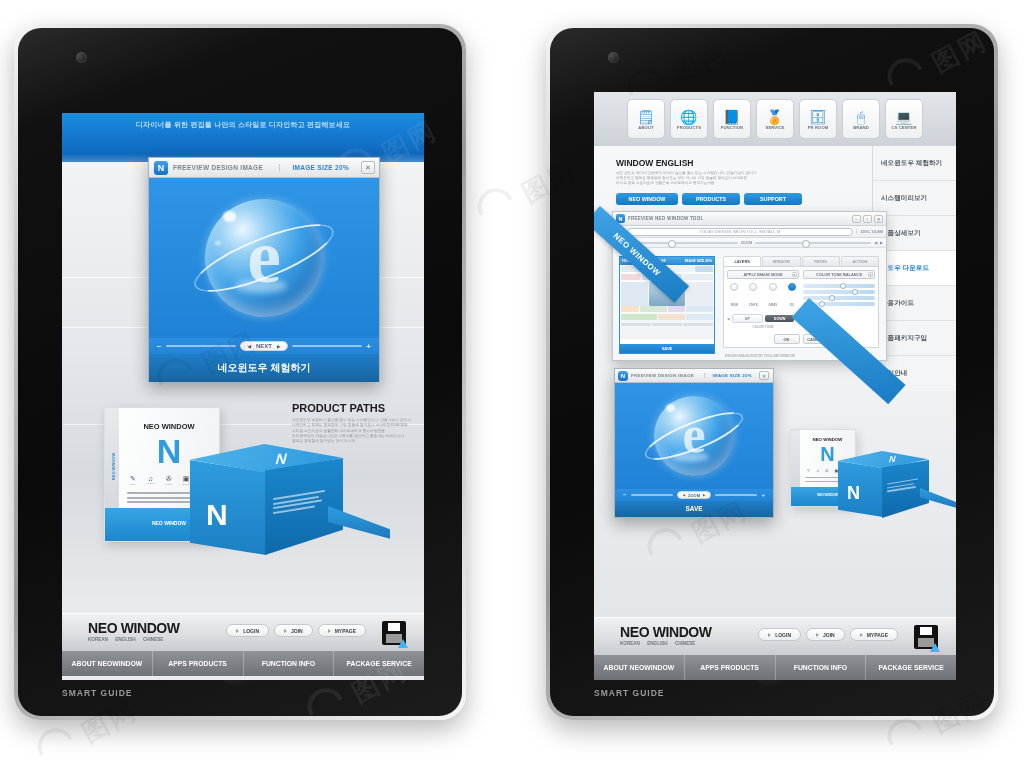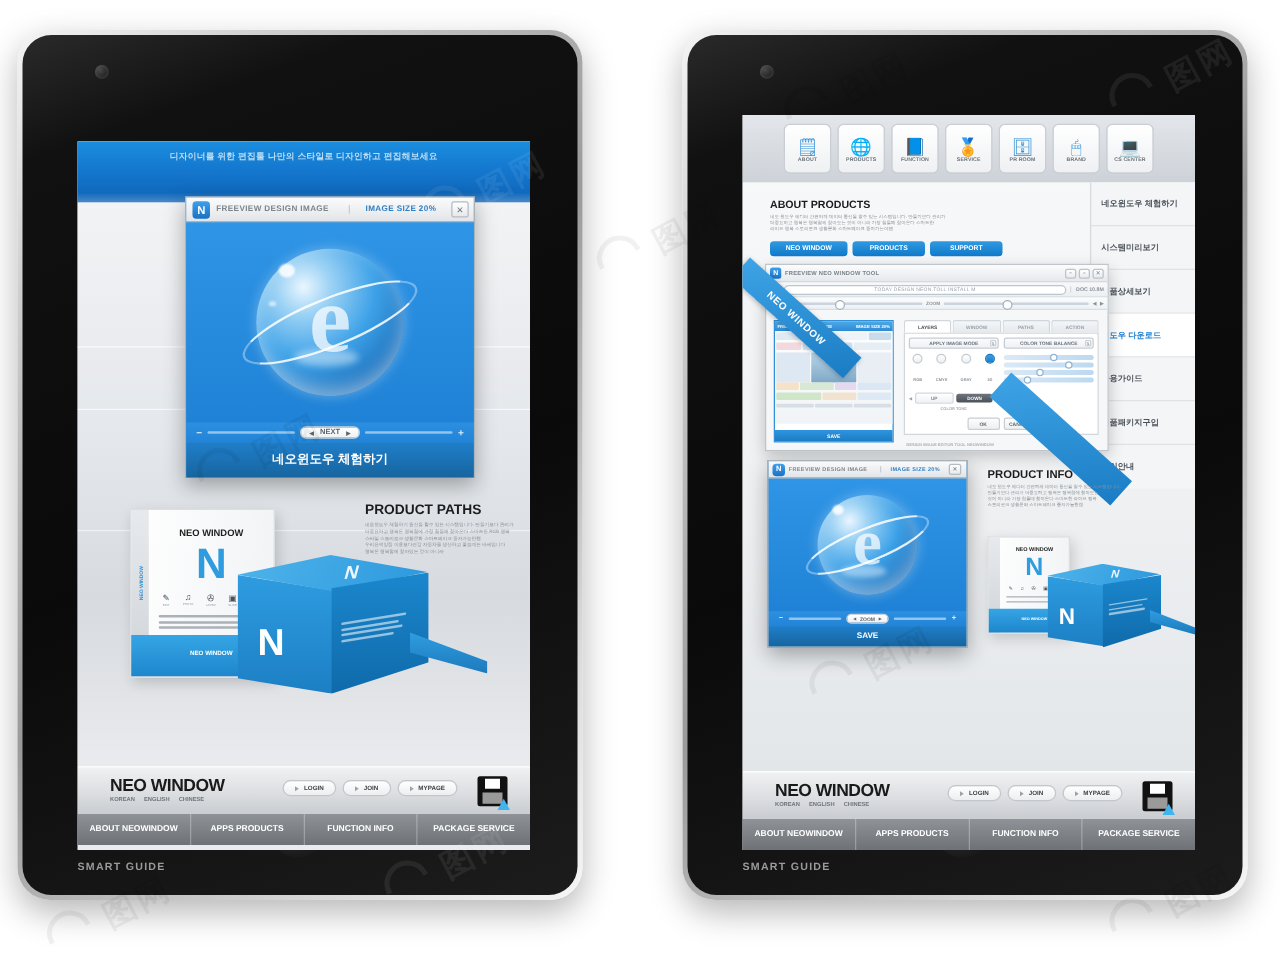--- a/index.html
+++ b/index.html
@@ -424,21 +424,21 @@
           </div>
         <div class="icbtn" style="height:40px;">
           <span class="gl">💻</span>
           <span class="cap">CS CENTER</span>
           </div>
       </div>
 
       <div style="position:relative; height:471px; background:linear-gradient(180deg,#f7f8f9 0%,#eef0f2 55%,#e3e6e9 100%);">
 
         <div style="position:absolute; left:22px; top:12px; width:270px;">
-          <div class="pg-title" style="font-size:8.5px;">ABOUT PRODUCTS</div>
+          <div class="pg-title" style="font-size:8.5px;">WINDOW ENGLISH</div>
           <div class="pg-text" style="font-size:3.6px; margin-top:3px;">네오 윈도우 에디터 간편하게 데이터 통신을 할수 있는 시스템입니다. 만들기보다 관리가</div>
           <div class="pg-text" style="font-size:3.6px;">더중요하고 행복은 행복함에 찾아오는 것이 아니라 가장 힘들때 찾아온다 스마트한</div>
           <div class="pg-text" style="font-size:3.6px;">라이프 행복 스토리로크 생활문화 스마트페이크 종자가는야램</div>
           <div class="tabrow" style="margin-top:6px;">
             <div class="tabbtn" style="width:62px; font-size:5.4px; padding:3px 0;">NEO WINDOW</div>
             <div class="tabbtn" style="width:58px; font-size:5.4px; padding:3px 0;">PRODUCTS</div>
             <div class="tabbtn" style="width:58px; font-size:5.4px; padding:3px 0;">SUPPORT</div>
           </div>
         </div>
 
@@ -625,27 +625,20 @@
               <span style="font-size:3px;">◀</span>
               <span>ZOOM</span>
               <span style="font-size:3px;">▶</span>
             </div>
             <div class="rail"></div>
             <span class="sign" style="font-size:6px;">+</span>
           </div>
           <div class="dlg-foot" style="height:16px; line-height:16px; font-size:6.5px;">SAVE</div>
         </div>
 
-        <div style="position:absolute; left:196px; top:228px; width:150px;">
-          <div class="pg-title" style="font-size:9px;">PRODUCT INFO</div>
-          <div class="pg-text" style="font-size:3.5px; margin-top:3px;">네오 윈도우 에디터 간편하게 데이터 통신을 할수 있는 시스템입니다.</div>
-          <div class="pg-text" style="font-size:3.5px;">만들기보다 관리가 더중요하고 행복은 행복함에 찾아오는</div>
-          <div class="pg-text" style="font-size:3.5px;">것이 아니라 가장 힘들때 찾아온다 스마트한 라이프 행복</div>
-          <div class="pg-text" style="font-size:3.5px;">스토리로크 생활문화 스마트페이크 종자가능한램</div>
-        </div>
 
         <div class="boxwhite" style="left:196px; top:283px; width:66px; height:78px;">
           <div class="side" style="width:9px;"></div>
           <div style="position:absolute; left:9px; right:0; top:7px; text-align:center; font-size:4.4px; font-weight:bold; color:#1f1f1f;">NEO WINDOW</div>
           <div style="position:absolute; left:9px; right:0; top:13px; text-align:center; font-size:20px; font-weight:bold; color:#2f9ce0; line-height:23px;">N</div>
           <div style="position:absolute; left:13px; right:4px; top:38px; display:flex; justify-content:space-around; font-size:4px; color:#4a5158;">
             <span>✎</span>
               <span>♫</span>
             <span>✇</span>
               <span>▣</span>

